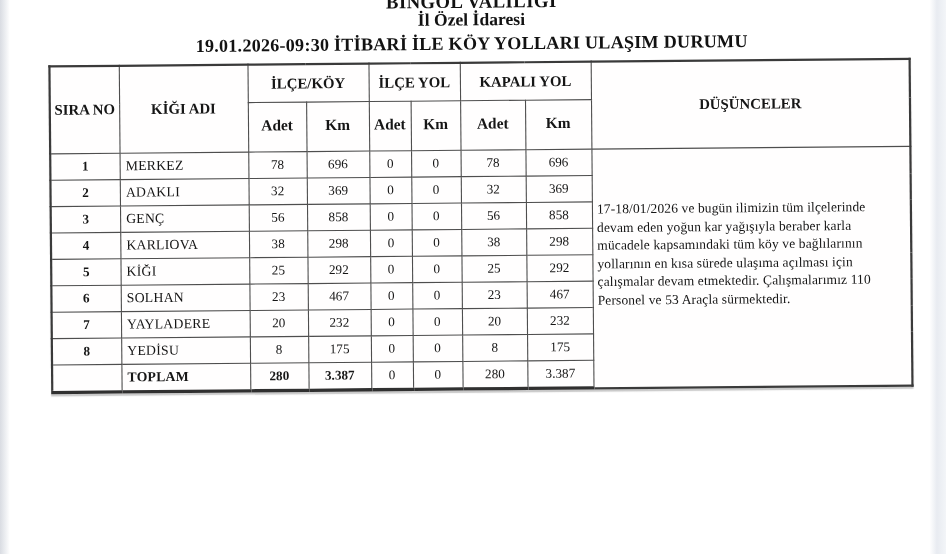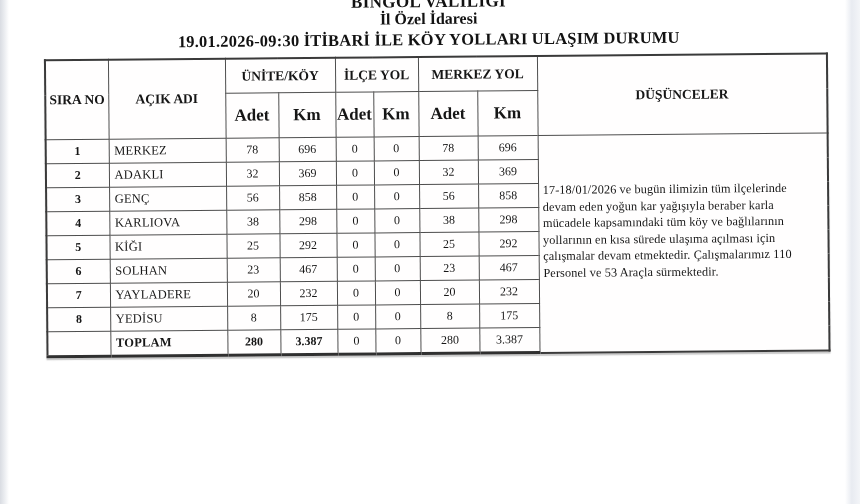--- a/index.html
+++ b/index.html
@@ -39,21 +39,21 @@
     box-shadow: 0 2px 1px rgba(110,110,110,.38);
     background: #fffefe;
   }
   .roads th, .roads td {
     border: 1px solid #4e4e4e;
     padding: 0;
     overflow: hidden;
   }
   .roads thead th { font-weight: bold; font-size: 13.5px; text-align: center; }
   .roads thead tr.group-row th { height: 33px; }
-  .roads thead tr.sub-row th   { height: 44px; font-size: 17px; }
+  .roads thead tr.sub-row th   { height: 44px; font-size: 14px; }
   .roads tbody td {
     height: 23px;
     font-size: 12px;
     text-align: center;
     white-space: nowrap;
   }
   .roads td.c-sira { font-weight: bold; }
   .roads td.c-ilce {
     text-align: left;
     padding-left: 5px;
@@ -95,24 +95,24 @@
         <col style="width:57px">
       <col style="width:38px">
         <col style="width:45px">
       <col style="width:59px">
         <col style="width:60px">
       <col style="width:290px">
     </colgroup>
     <thead>
       <tr class="group-row">
         <th rowspan="2">SIRA NO</th>
-        <th rowspan="2">AÇIK ADI</th>
-        <th colspan="2">ÜNİTE/KÖY</th>
+        <th rowspan="2">KİĞI ADI</th>
+        <th colspan="2">İLÇE/KÖY</th>
         <th colspan="2">İLÇE YOL</th>
-        <th colspan="2">MERKEZ YOL</th>
+        <th colspan="2">KAPALI YOL</th>
         <th rowspan="2">DÜŞÜNCELER</th>
       </tr>
       <tr class="sub-row">
         <th>Adet</th>
         <th>Km</th>
         <th>Adet</th>
         <th>Km</th>
         <th>Adet</th>
         <th>Km</th>
       </tr>

